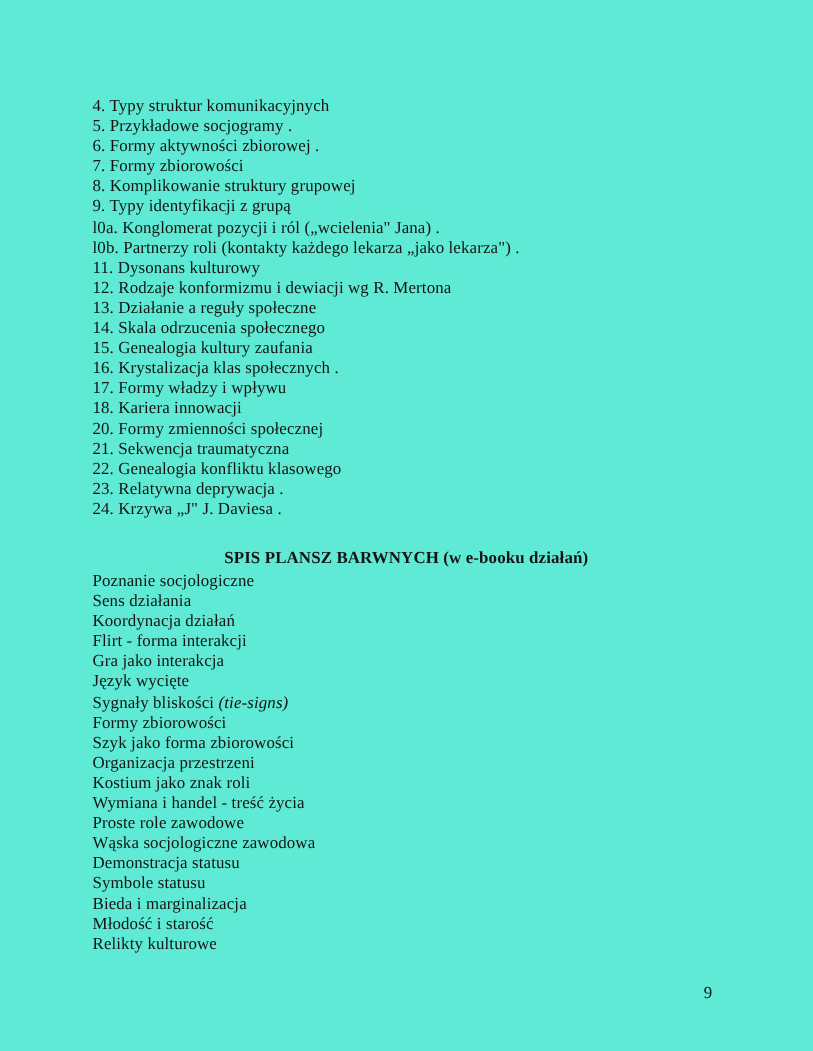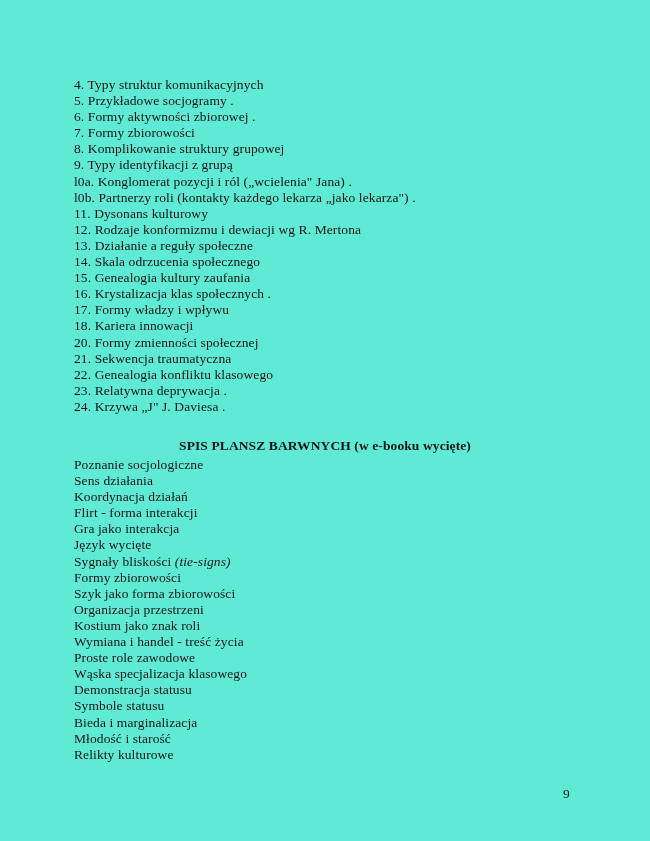--- a/index.html
+++ b/index.html
@@ -71,37 +71,37 @@
       <div class="toc-line">16. Krystalizacja klas społecznych .</div>
       <div class="toc-line">17. Formy władzy i wpływu</div>
       <div class="toc-line">18. Kariera innowacji</div>
       <div class="toc-line">20. Formy zmienności społecznej</div>
       <div class="toc-line">21. Sekwencja traumatyczna</div>
       <div class="toc-line">22. Genealogia konfliktu klasowego</div>
       <div class="toc-line">23. Relatywna deprywacja .</div>
       <div class="toc-line">24. Krzywa „J" J. Daviesa .</div>
     </div>
 
-  <h2 class="section-heading">SPIS PLANSZ BARWNYCH (w e-booku wycięte)</h2>
+  <h2 class="section-heading">SPIS PLANSZ BARWNYCH (w e-booku działań)</h2>
 
   <div class="toc toc-plain">
       <div class="toc-line">Poznanie socjologiczne</div>
       <div class="toc-line">Sens działania</div>
       <div class="toc-line">Koordynacja działań</div>
       <div class="toc-line">Flirt - forma interakcji</div>
       <div class="toc-line">Gra jako interakcja</div>
       <div class="toc-line">Język wycięte</div>
       <div class="toc-line">Sygnały bliskości <span class="italic">(tie-signs)</span></div>
       <div class="toc-line">Formy zbiorowości</div>
       <div class="toc-line">Szyk jako forma zbiorowości</div>
       <div class="toc-line">Organizacja przestrzeni</div>
       <div class="toc-line">Kostium jako znak roli</div>
       <div class="toc-line">Wymiana i handel - treść życia</div>
       <div class="toc-line">Proste role zawodowe</div>
-      <div class="toc-line">Wąska specjalizacja klasowego</div>
+      <div class="toc-line">Wąska socjologiczne zawodowa</div>
       <div class="toc-line">Demonstracja statusu</div>
       <div class="toc-line">Symbole statusu</div>
       <div class="toc-line">Bieda i marginalizacja</div>
       <div class="toc-line">Młodość i starość</div>
       <div class="toc-line">Relikty kulturowe</div>
     </div>
 
   <div class="page-number">9</div>
 
 </div>

